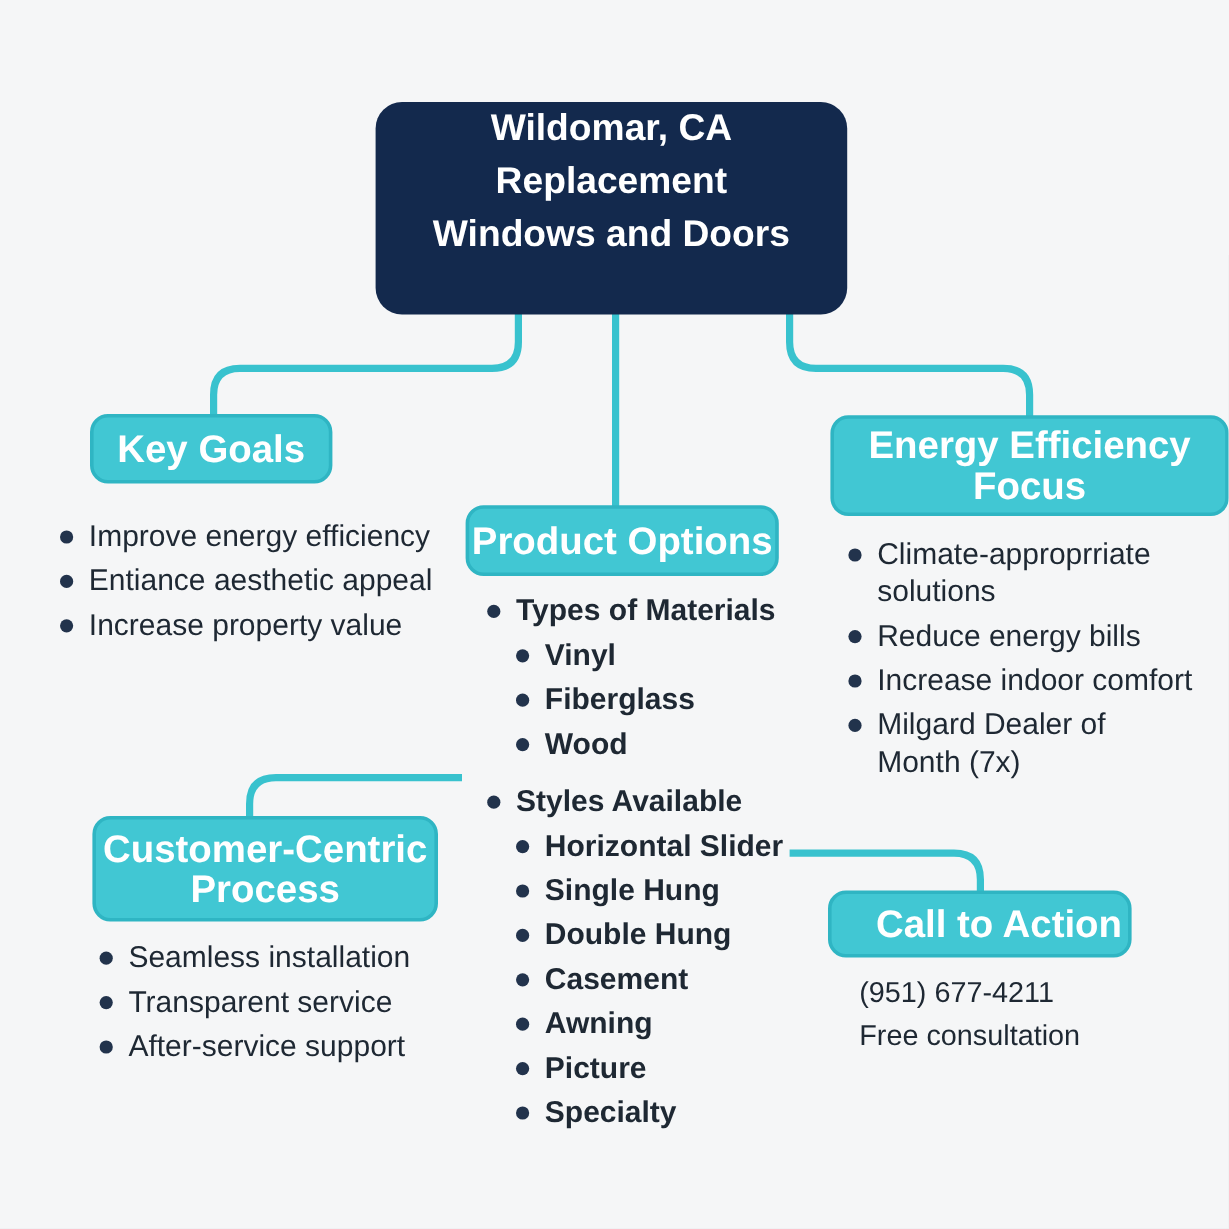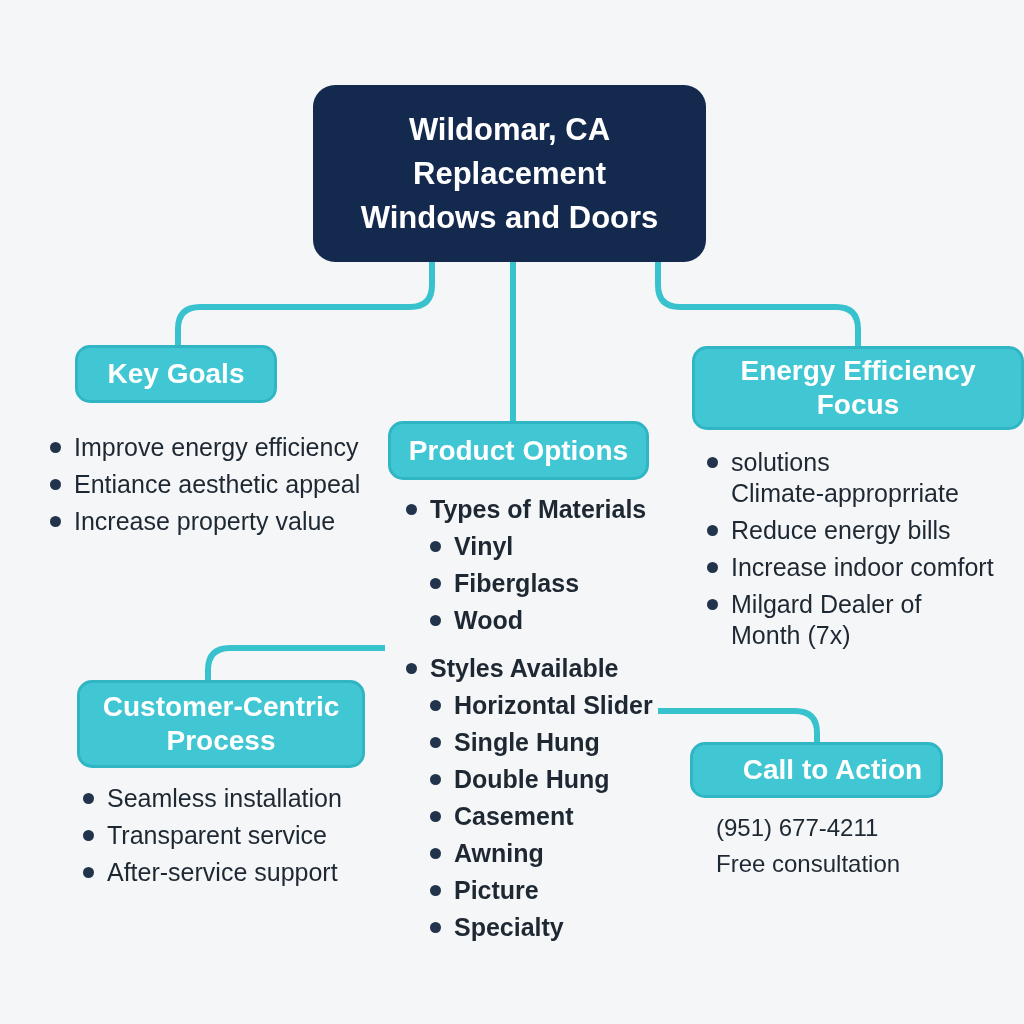--- a/index.html
+++ b/index.html
@@ -7,31 +7,31 @@
     position:relative;width:1024px;height:1024px;overflow:hidden;
     background:var(--background,#f5f6f7);
     font-family:"Liberation Sans",sans-serif;
     color:var(--body-text,#1e2833);
   }
   .connectors{position:absolute;left:0;top:0;z-index:1;}
   .connectors path{fill:none;stroke:var(--connector,#38c2ce);stroke-width:6;stroke-linejoin:round;}
   .title-box{
     position:absolute;z-index:2;left:313px;top:85px;width:393px;height:177px;
     background:var(--title-box,#13294d);border-radius:22px;
-    display:flex;flex-direction:column;justify-content:center;align-items:center;
+    display:flex;flex-direction:column;align-items:center;
     color:var(--header-text,#fff);font-weight:bold;font-size:31px;line-height:44px;
     text-align:center;
   }
   .node{
     position:absolute;z-index:2;
     background:var(--node-fill,#41c7d3);
     border:3px solid var(--node-border,#2fb5c3);
     border-radius:15px;box-sizing:border-box;
     display:flex;flex-direction:column;justify-content:center;align-items:center;
-    color:var(--header-text,#fff);font-weight:bold;font-size:28px;line-height:34px;
+    color:var(--header-text,#fff);font-weight:bold;font-size:32px;line-height:34px;
     text-align:center;
   }
   .node-key-goals{left:75px;top:345px;width:202px;height:58px;}
   .node-product-options{left:388px;top:421px;width:261px;height:59px;}
   .node-energy{left:692px;top:346px;width:332px;height:84px;}
   .node-customer{left:77px;top:680px;width:288px;height:88px;}
   .node-cta{left:690px;top:742px;width:253px;height:56px;padding-left:32px;}
   .list{position:absolute;z-index:2;font-size:25px;}
   .li{display:flex;align-items:flex-start;line-height:37px;}
   .dot{flex:0 0 11px;width:11px;height:11px;border-radius:50%;
@@ -137,22 +137,22 @@
   </div>
 
   <div class="node node-energy">
     <div>Energy Efficiency</div>
     <div>Focus</div>
   </div>
   <div class="list list-energy" style="left:707px;top:447px;">
     <div class="li">
       <span class="dot"></span>
       <div>
+        <div>Climate-approprriate</div>
         <div>solutions</div>
-        <div>Climate-approprriate</div>
       </div>
     </div>
     <div class="li">
       <span class="dot"></span>
       <div>Reduce energy bills</div>
     </div>
     <div class="li">
       <span class="dot"></span>
       <div>Increase indoor comfort</div>
     </div>

